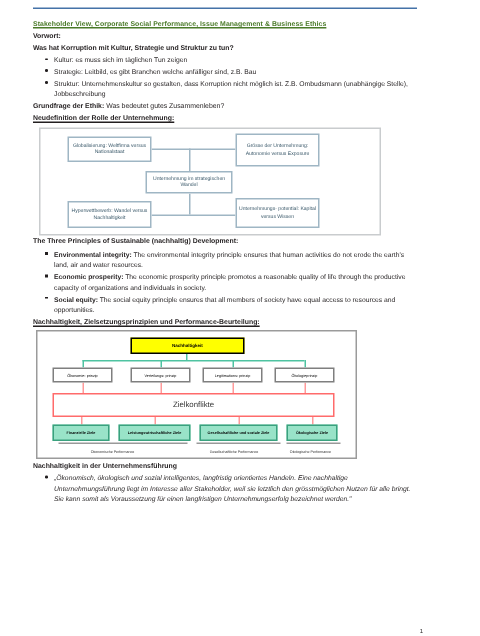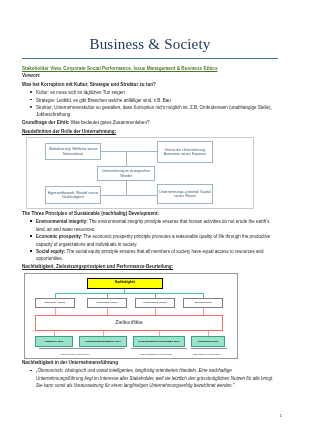--- a/index.html
+++ b/index.html
@@ -161,21 +161,20 @@
   .pageno{
     position:absolute;right:18px;bottom:6px;
     font-size:4px;color:#231f20;
   }
 </style>
 </head>
 <body>
 
 <div class="page">
 
-  <div class="doc-title">Business &amp; Society</div>
   <div class="title-rule"></div>
 
   <div class="content">
 
     <div class="sec-green">Stakeholder View, Corporate Social Performance, Issue Management &amp; Business Ethics</div>
 
     <div class="lbl">Vorwort:</div>
     <div class="lbl">Was hat Korruption mit Kultur, Strategie und Struktur zu tun?</div>
 
     <ul class="bul">

